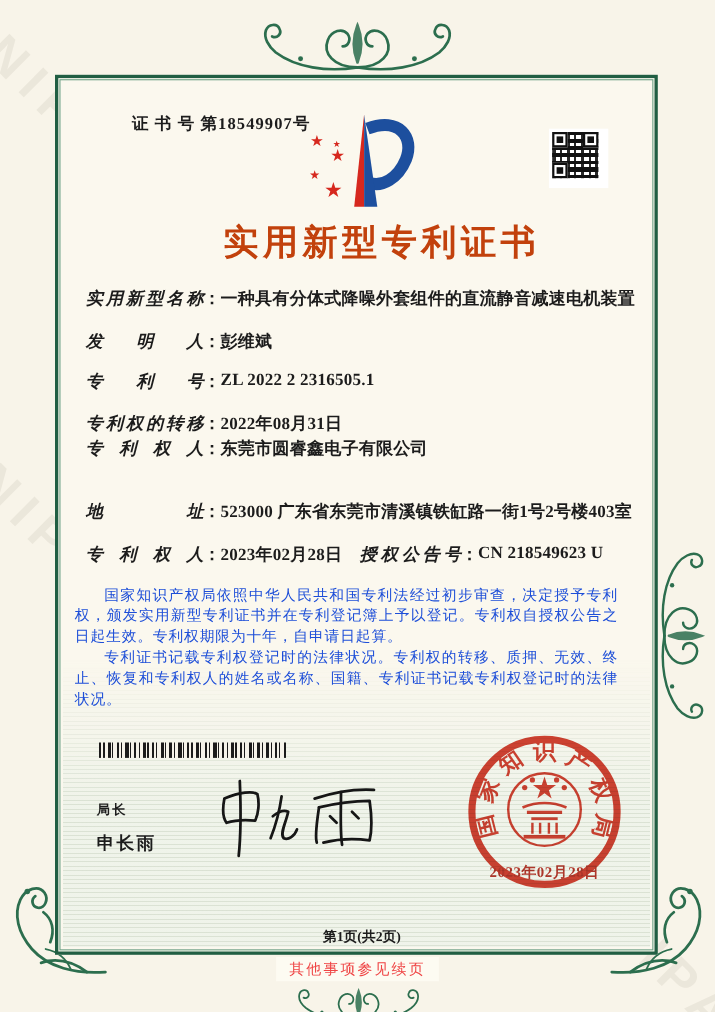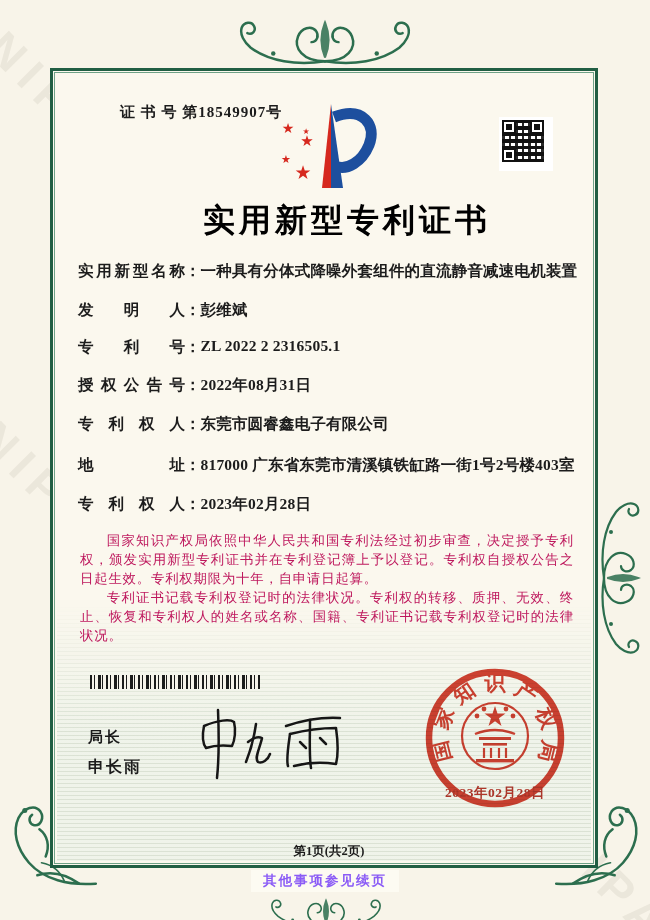--- a/index.html
+++ b/index.html
@@ -43,52 +43,52 @@
     background:
       repeating-linear-gradient(90deg,rgba(17,17,17,.9) 0 3px,transparent 3px 7px,rgba(17,17,17,.9) 7px 9px,transparent 9px 13px),
       repeating-linear-gradient(0deg,#111 0 3px,#fff 3px 6px,#111 6px 10px,#fff 10px 13px);
   }
   .finder{position:absolute;width:10px;height:10px;border:2px solid #111;background:#fff;}
   .finder::after{content:"";position:absolute;inset:2px;background:#111;}
   .f-tl{left:0;top:0}.f-tr{right:0;top:0}.f-bl{left:0;bottom:0}
   
   .title{
     left:50px;top:199px;width:594px;text-align:center;
-    font-size:32px;font-weight:700;letter-spacing:4px;color:#000000;
+    font-size:32px;font-weight:700;letter-spacing:4px;color:#c2410c;
   }
   
   .field-row{left:78px;width:498px;font-size:15.5px;font-weight:600;white-space:nowrap;}
-  .f-label{display:inline-block;width:107px;text-align:justify;text-align-last:justify;vertical-align:top;}
+  .f-label{display:inline-block;width:107px;text-align:justify;text-align-last:justify;vertical-align:top;font-style:italic;}
   .f-sep{display:inline-block;vertical-align:top;}
   .f-value{display:inline-block;vertical-align:top;letter-spacing:0.2px;text-align:right;}
   .pair2{position:absolute;left:249px;top:0;}
   
   .para{
-    left:80px;width:494px;font-size:13.4px;line-height:19px;
-    text-align:justify;text-indent:2em;letter-spacing:0.8px;color:#be185d;
+    left:68px;width:494px;font-size:13.4px;line-height:19px;
+    text-align:justify;text-indent:2em;letter-spacing:0.8px;color:#1d4ed8;
     font-weight:500;
   }
   
   .barcode{
     left:90px;top:675px;width:170px;height:14px;
     background:repeating-linear-gradient(90deg,
       #1b1b1b 0 2px,#f6f3ea 2px 4px,#1b1b1b 4px 5px,#f6f3ea 5px 8px,
       #1b1b1b 8px 11px,#f6f3ea 11px 12px,#1b1b1b 12px 13px,#f6f3ea 13px 16px);
   }
   
-  .officer-title{left:88px;top:728px;font-size:15px;font-weight:600;letter-spacing:2px;}
+  .officer-title{left:88px;top:728px;font-size:12px;font-weight:600;letter-spacing:2px;}
   .officer-name{left:88px;top:757px;font-size:16px;font-weight:600;letter-spacing:2px;}
   
   .seal{left:421px;top:664px;width:148px;height:148px;opacity:0.92;mix-blend-mode:multiply;}
   
   .page-info{left:50px;top:843px;width:558px;text-align:center;font-size:12.5px;font-weight:600;}
   .note-wrap{left:0;top:870px;width:650px;text-align:center;z-index:3;}
   .note{
     display:inline-block;background:#fdfbf2;padding:2px 12px;
-    font-size:13.5px;letter-spacing:2px;color:#8b5cf6;font-weight:700;
+    font-size:13.5px;letter-spacing:2px;color:#ef4444;font-weight:400;
   }
   .orn{position:absolute;z-index:1;pointer-events:none;}
 </style>
 </head>
 <body>
 
 <svg width="0" height="0" style="position:absolute">
   <defs>
     <g id="flourish" fill="none" stroke="#2c6e4e" stroke-width="2.2" stroke-linecap="round">
       <path d="M80,40 C60,40 52,28 56,18 C59,10 68,8 72,13 C75,17 73,23 68,23"></path>
@@ -166,30 +166,33 @@
 <div class="abs z2 field-row" style="top:261px">
   <span class="f-label">实用新型名称</span><span class="f-sep">：</span><span class="f-value">一种具有分体式降噪外套组件的直流静音减速电机装置</span>
 </div>
 <div class="abs z2 field-row" style="top:300px">
   <span class="f-label">发明人</span><span class="f-sep">：</span><span class="f-value">彭维斌</span>
 </div>
 <div class="abs z2 field-row" style="top:337px">
   <span class="f-label">专利号</span><span class="f-sep">：</span><span class="f-value">ZL 2022 2 2316505.1</span>
 </div>
 <div class="abs z2 field-row" style="top:375px">
-  <span class="f-label">授权公告号</span><span class="f-sep">：</span><span class="f-value">2022年08月31日</span>
-</div>
-<div class="abs z2 field-row" style="top:414px">
+  <span class="f-label">专利权的转移</span><span class="f-sep">：</span><span class="f-value">2022年08月31日</span>
+</div>
+<div class="abs z2 field-row" style="top:398px">
   <span class="f-label">专利权人</span><span class="f-sep">：</span><span class="f-value">东莞市圆睿鑫电子有限公司</span>
 </div>
 <div class="abs z2 field-row" style="top:455px">
-  <span class="f-label">地址</span><span class="f-sep">：</span><span class="f-value">817000 广东省东莞市清溪镇铁缸路一街1号2号楼403室</span>
+  <span class="f-label">地址</span><span class="f-sep">：</span><span class="f-value">523000 广东省东莞市清溪镇铁缸路一街1号2号楼403室</span>
 </div>
 <div class="abs z2 field-row" style="top:494px">
   <span class="f-label">专利权人</span><span class="f-sep">：</span><span class="f-value">2023年02月28日</span>
+  <span class="pair2">
+    <span class="f-label" style="width:92px">授权公告号</span><span class="f-sep">：</span><span class="f-value">CN 218549623 U</span>
+  </span>
 </div>
 
 <div class="abs z2 para" style="top:531px">国家知识产权局依照中华人民共和国专利法经过初步审查，决定授予专利权，颁发实用新型专利证书并在专利登记簿上予以登记。专利权自授权公告之日起生效。专利权期限为十年，自申请日起算。</div>
 <div class="abs z2 para" style="top:588px">专利证书记载专利权登记时的法律状况。专利权的转移、质押、无效、终止、恢复和专利权人的姓名或名称、国籍、专利证书记载专利权登记时的法律状况。</div>
 
 <div class="abs z2 barcode"></div>
 
 <div class="abs z2 officer-title">局长</div>
 <div class="abs z2 officer-name">申长雨</div>
 

